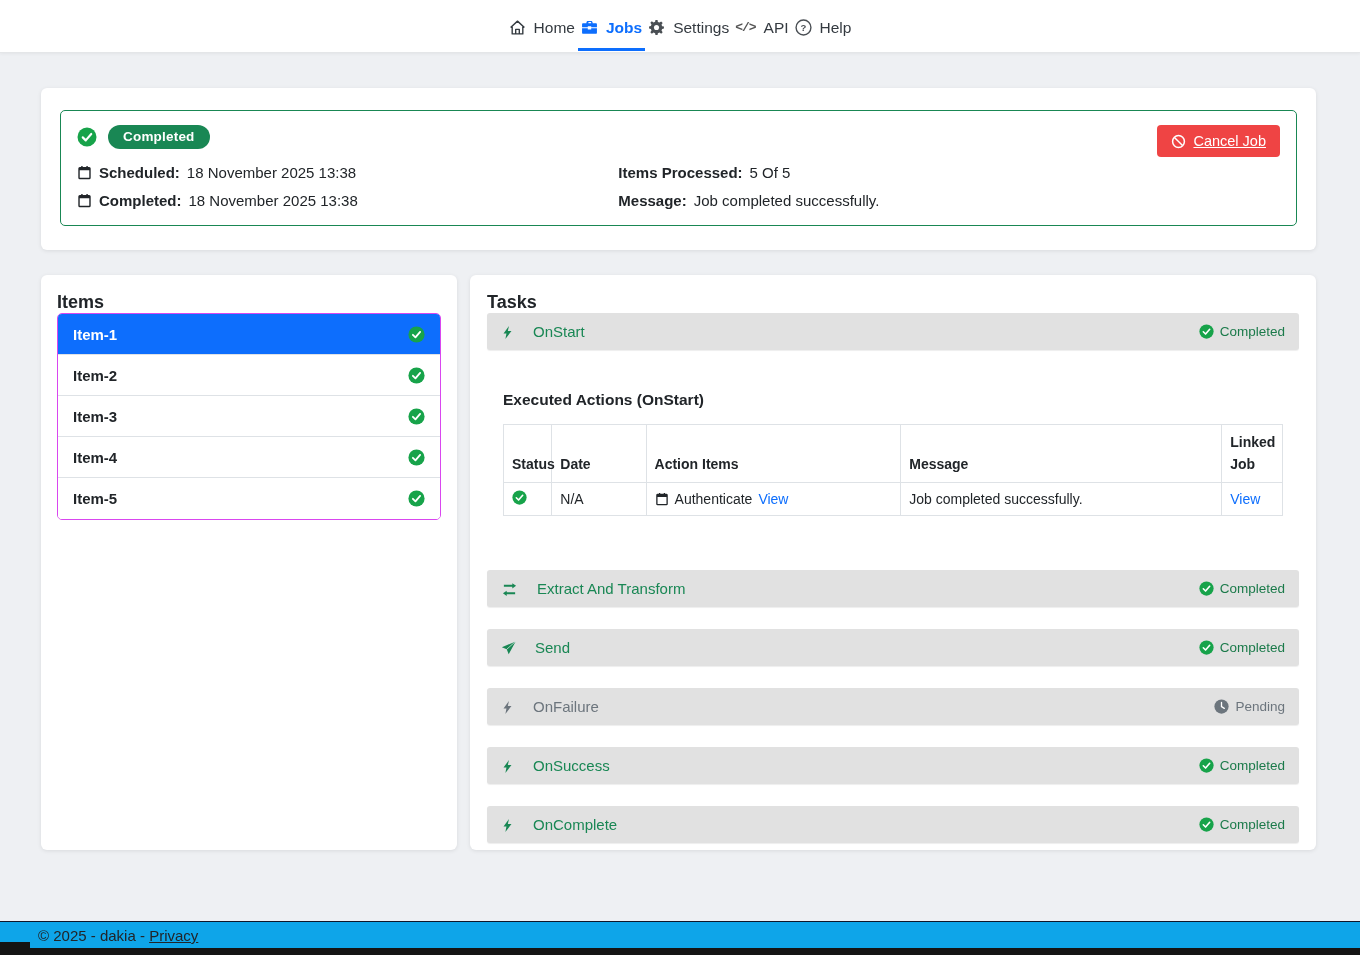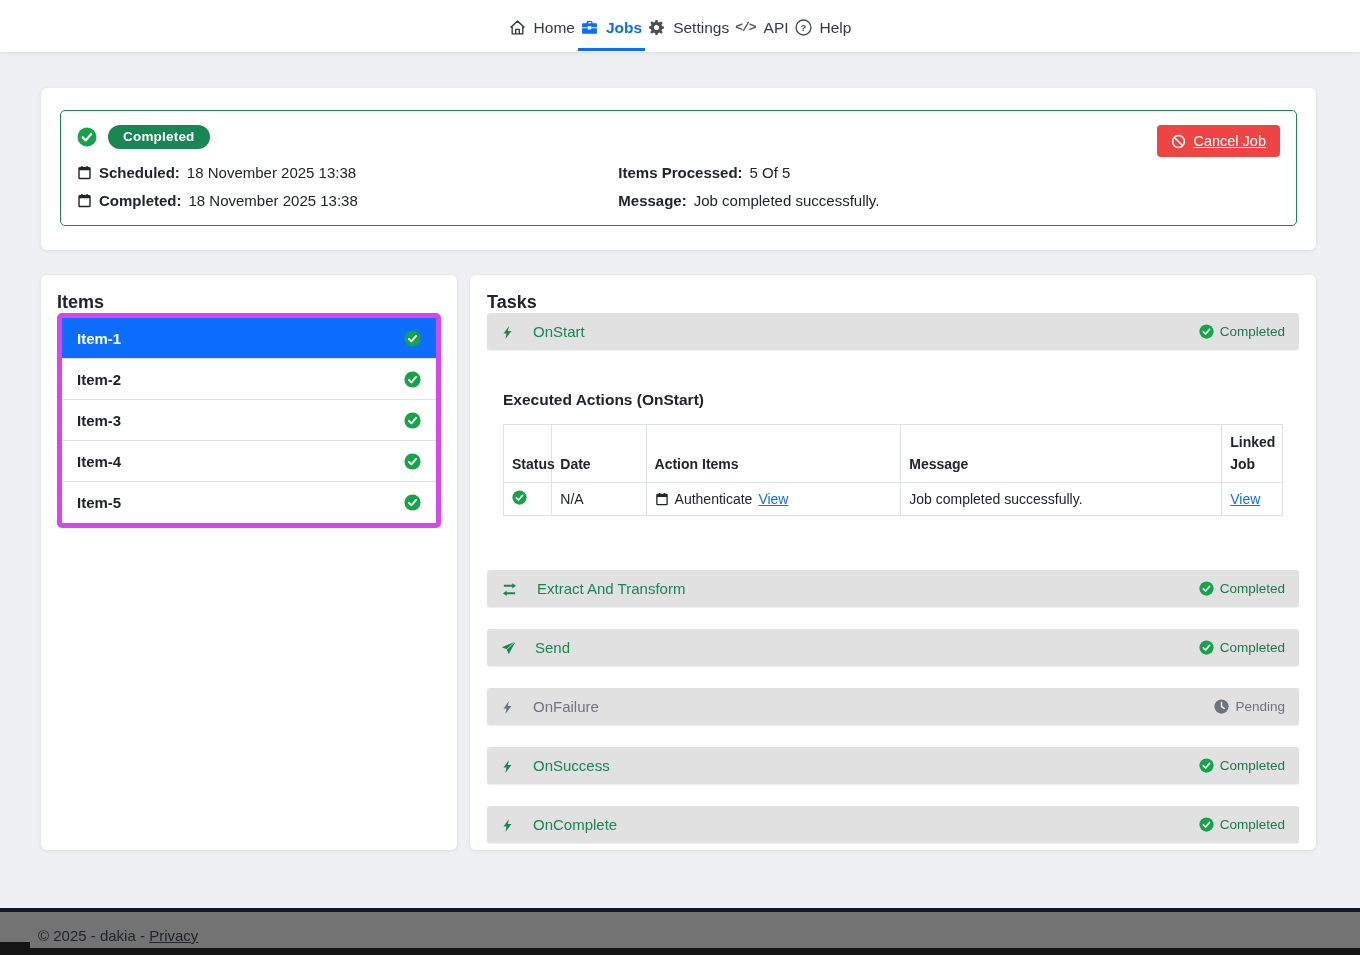--- a/index.html
+++ b/index.html
@@ -53,21 +53,21 @@
   .ic-bolt-g{color:#198754}
   .ic-bolt-gray{color:#6c757d}
 
   
   .columns{display:flex;gap:13px;margin-top:25px;height:575px;align-items:stretch}
   .items-card{width:416px;flex:none;padding:17px 16px}
   .tasks-card{flex:1;padding:17px 17px;overflow:hidden}
   .panel-title{font-size:18px;font-weight:600;}
 
   
-  .list-group{border:5px solid #d946ef;border-radius:5px;overflow:hidden}
+  .list-group{border:1px solid #d946ef;border-radius:5px;overflow:hidden}
   .list-item{
     display:flex;align-items:center;justify-content:space-between;padding:0 15px;height:41px;
     border-bottom:1px solid #dee2e6;font-size:15px;font-weight:700;background:#fff;cursor:pointer;
   }
   .list-item:last-child{border-bottom:none}
   .list-item.active{background:#0d6efd;color:#fff}
 
   
   .task-header{
     background:#e1e1e1;border-radius:3px;padding:0 14px;height:37px;display:flex;align-items:center;
@@ -77,27 +77,27 @@
   .task-left.pending{color:#6c757d}
   .task-status{display:flex;align-items:center;gap:6px;font-size:13.5px;color:#1b7a4a;font-weight:500}
   .task-status.pending{color:#6c757d}
   .task-body{padding:19px 16px 40px;margin-bottom:14px}
   .actions-title{font-size:15.5px;font-weight:700;margin-bottom:15px}
 
   table.actions{width:100%;border-collapse:collapse;font-size:14px;table-layout:fixed}
   .actions th,.actions td{border:1px solid #dee2e6;padding:7px 8px;text-align:left}
   .actions th{font-weight:700;vertical-align:bottom;line-height:1.55}
   .actions td{vertical-align:middle}
-  .actions a{color:#0d6efd;text-decoration:underline;cursor:pointer}
+  .actions a{color:#0d6efd;cursor:pointer}
   .cell-flex{display:flex;align-items:center;gap:6px}
 
   
   .footer{
-    position:absolute;left:0;right:0;bottom:7px;background:#737373;border-top:4px solid #0f172a;
-    padding:15px 0 4px 38px;font-size:15px;color:#212529;
+    position:absolute;left:0;right:0;bottom:7px;background:#0ea5e9;border-top:1px solid #0f172a;
+    padding:5px 0 4px 38px;font-size:15px;color:#212529;
   }
   .footer a{color:#212529;text-decoration:underline;cursor:pointer}
   .bottom-bar{position:absolute;left:0;right:0;bottom:0;height:7px;background:#141414}
   .corner-notch{position:absolute;left:0;bottom:0;width:30px;height:13px;background:#141414}
 </style>
 </head>
 <body>
 
 <svg width="0" height="0" style="position:absolute">
   <defs>

